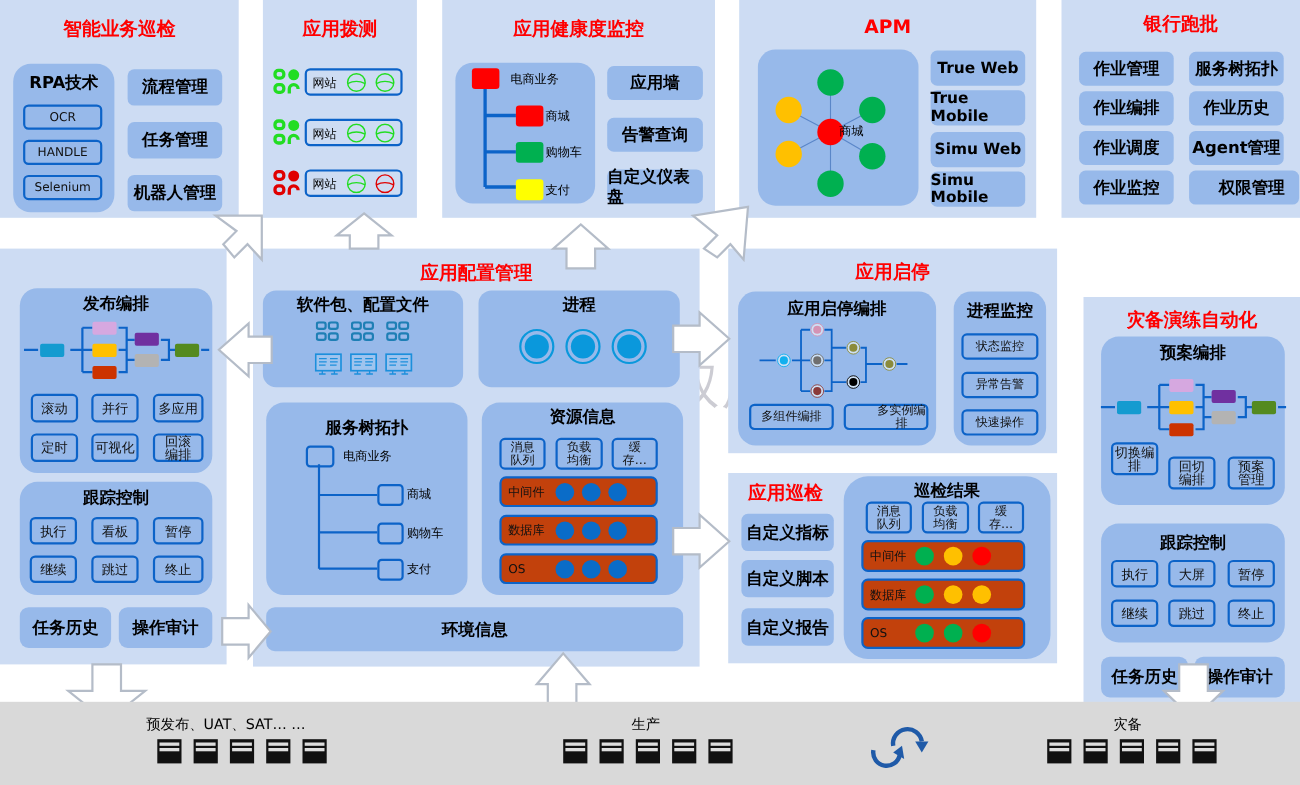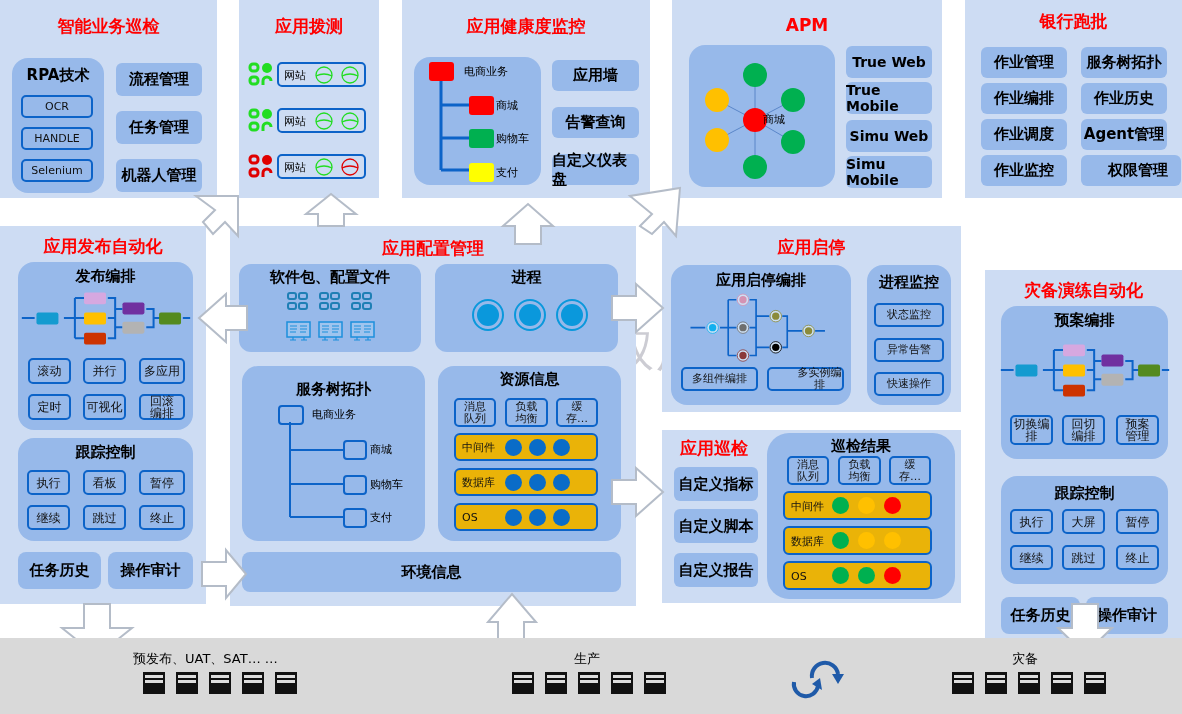--- a/index.html
+++ b/index.html
@@ -4,21 +4,21 @@
 <style>
   html,body{margin:0;padding:0;}
   body{width:1182px;height:714px;position:relative;background:#ffffff;overflow:hidden;font-family:"DejaVu Sans","Liberation Sans",sans-serif;}
   .abs{position:absolute;}
   .panel{position:absolute;background:#cddcf3;}
   .ptitle{position:absolute;left:0;right:0;text-align:center;color:#ff0000;font-weight:bold;font-size:17px;}
   .inner{position:absolute;background:#97b9ea;border-radius:16px;}
   .ititle{position:absolute;left:0;right:0;text-align:center;color:#000;font-weight:bold;font-size:15px;}
   .btn{position:absolute;background:#97b9ea;border-radius:6px;display:flex;align-items:center;justify-content:center;font-weight:bold;font-size:15px;color:#000;}
   .obox{position:absolute;border:2px solid #0c63c8;border-radius:5px;display:flex;align-items:center;justify-content:center;font-size:11px;color:#111;background:#97b9ea;box-sizing:border-box;line-height:12px;text-align:center;}
-  .row{position:absolute;border:2px solid #0c63c8;border-radius:6px;box-sizing:border-box;background:#eab308;}
+  .row{position:absolute;border:2px solid #0c63c8;border-radius:6px;box-sizing:border-box;background:#c2410c;}
   .row span.lbl{position:absolute;left:6px;top:50%;transform:translateY(-50%);font-size:11px;color:#111;}
   .dot{position:absolute;width:17px;height:17px;border-radius:50%;}
   .server{position:absolute;width:22px;height:22px;background:#111;}
   .server:before{content:"";position:absolute;left:2px;right:2px;top:3px;height:3px;background:#ddd;}
   .server:after{content:"";position:absolute;left:2px;right:2px;top:8px;height:3px;background:#ddd;}
   .watermark{position:absolute;left:368px;top:320px;font-size:46px;color:rgba(110,110,130,0.35);letter-spacing:2px;pointer-events:none;white-space:nowrap;}
 </style>
 </head>
 <body>
 
@@ -150,21 +150,20 @@
       <div style="left:16px;top:83px;width:86px;height:31px;" class="btn">作业编排</div>
       <div style="left:116px;top:83px;width:86px;height:31px;" class="btn">作业历史</div>
       <div style="left:16px;top:119px;width:86px;height:31px;" class="btn">作业调度</div>
       <div style="left:116px;top:119px;width:86px;height:31px;" class="btn">Agent管理</div>
       <div style="left:16px;top:155px;width:86px;height:31px;" class="btn">作业监控</div>
       <div style="left:116px;top:155px;width:86px;height:31px;padding-left:14px;" class="btn">权限管理</div>
     </div>
 </div>
 
 <div class="panel" style="left:0;top:226px;width:206px;height:378px;">
-  <div class="ptitle" style="top:9px;">应用发布自动化</div>
   <div class="inner" style="left:18px;top:36px;width:175px;height:168px;">
     <div class="ititle" style="top:5px;">发布编排</div>
     <svg class="abs flow" style="left:2px;top:24px;" width="172" height="66" viewBox="0 0 188 66">
         <path d="M2 32 H16 M48 32 H68 M60 10 V54 M60 10 H70 M60 32 H70 M60 54 H70 M96 10 H104 V54 H96 M96 32 H104 M104 22 H112 M104 42 H112 M138 22 H146 V42 H138 M146 32 H154 M178 32 H186" stroke="#0c63c8" stroke-width="2.2" fill="none"></path>
         <rect x="18" y="26" width="24" height="13" rx="2" fill="#149bd0"></rect>
         <rect x="70" y="4" width="24" height="13" rx="2" fill="#d6a8e0"></rect>
         <rect x="70" y="26" width="24" height="13" rx="2" fill="#ffc000"></rect>
         <rect x="70" y="48" width="24" height="13" rx="2" fill="#cc3300"></rect>
         <rect x="112" y="15" width="24" height="13" rx="2" fill="#7030a0"></rect>
         <rect x="112" y="36" width="24" height="13" rx="2" fill="#b3b3b3"></rect>
@@ -361,21 +360,21 @@
     <svg class="abs flow" style="left:-2px;top:32px;" width="172" height="66" viewBox="0 0 188 66">
         <path d="M2 32 H16 M48 32 H68 M60 10 V54 M60 10 H70 M60 32 H70 M60 54 H70 M96 10 H104 V54 H96 M96 32 H104 M104 22 H112 M104 42 H112 M138 22 H146 V42 H138 M146 32 H154 M178 32 H186" stroke="#0c63c8" stroke-width="2.2" fill="none"></path>
         <rect x="18" y="26" width="24" height="13" rx="2" fill="#149bd0"></rect>
         <rect x="70" y="4" width="24" height="13" rx="2" fill="#d6a8e0"></rect>
         <rect x="70" y="26" width="24" height="13" rx="2" fill="#ffc000"></rect>
         <rect x="70" y="48" width="24" height="13" rx="2" fill="#cc3300"></rect>
         <rect x="112" y="15" width="24" height="13" rx="2" fill="#7030a0"></rect>
         <rect x="112" y="36" width="24" height="13" rx="2" fill="#b3b3b3"></rect>
         <rect x="152" y="26" width="24" height="13" rx="2" fill="#548a1f"></rect>
       </svg>
-    <div class="obox" style="left:9px;top:109px;width:43px;height:30px;font-size:12px;padding:0 0;">切换编排</div>
+    <div class="obox" style="left:9px;top:96px;width:43px;height:30px;font-size:12px;padding:0 0;">切换编排</div>
     <div class="obox" style="left:61px;top:109px;width:43px;height:30px;font-size:12px;padding:0 6px;">回切编排</div>
     <div class="obox" style="left:115px;top:109px;width:43px;height:30px;font-size:12px;padding:0 6px;">预案管理</div>
   </div>
   <div class="inner" style="left:16px;top:206px;width:167px;height:108px;">
     <div class="ititle" style="top:8px;">跟踪控制</div>
     <div class="obox" style="left:9px;top:33px;width:43px;height:25px;font-size:12px;">执行</div>
     <div class="obox" style="left:61px;top:33px;width:43px;height:25px;font-size:12px;">大屏</div>
     <div class="obox" style="left:115px;top:33px;width:43px;height:25px;font-size:12px;">暂停</div>
     <div class="obox" style="left:9px;top:69px;width:43px;height:25px;font-size:12px;">继续</div>
     <div class="obox" style="left:61px;top:69px;width:43px;height:25px;font-size:12px;">跳过</div>

